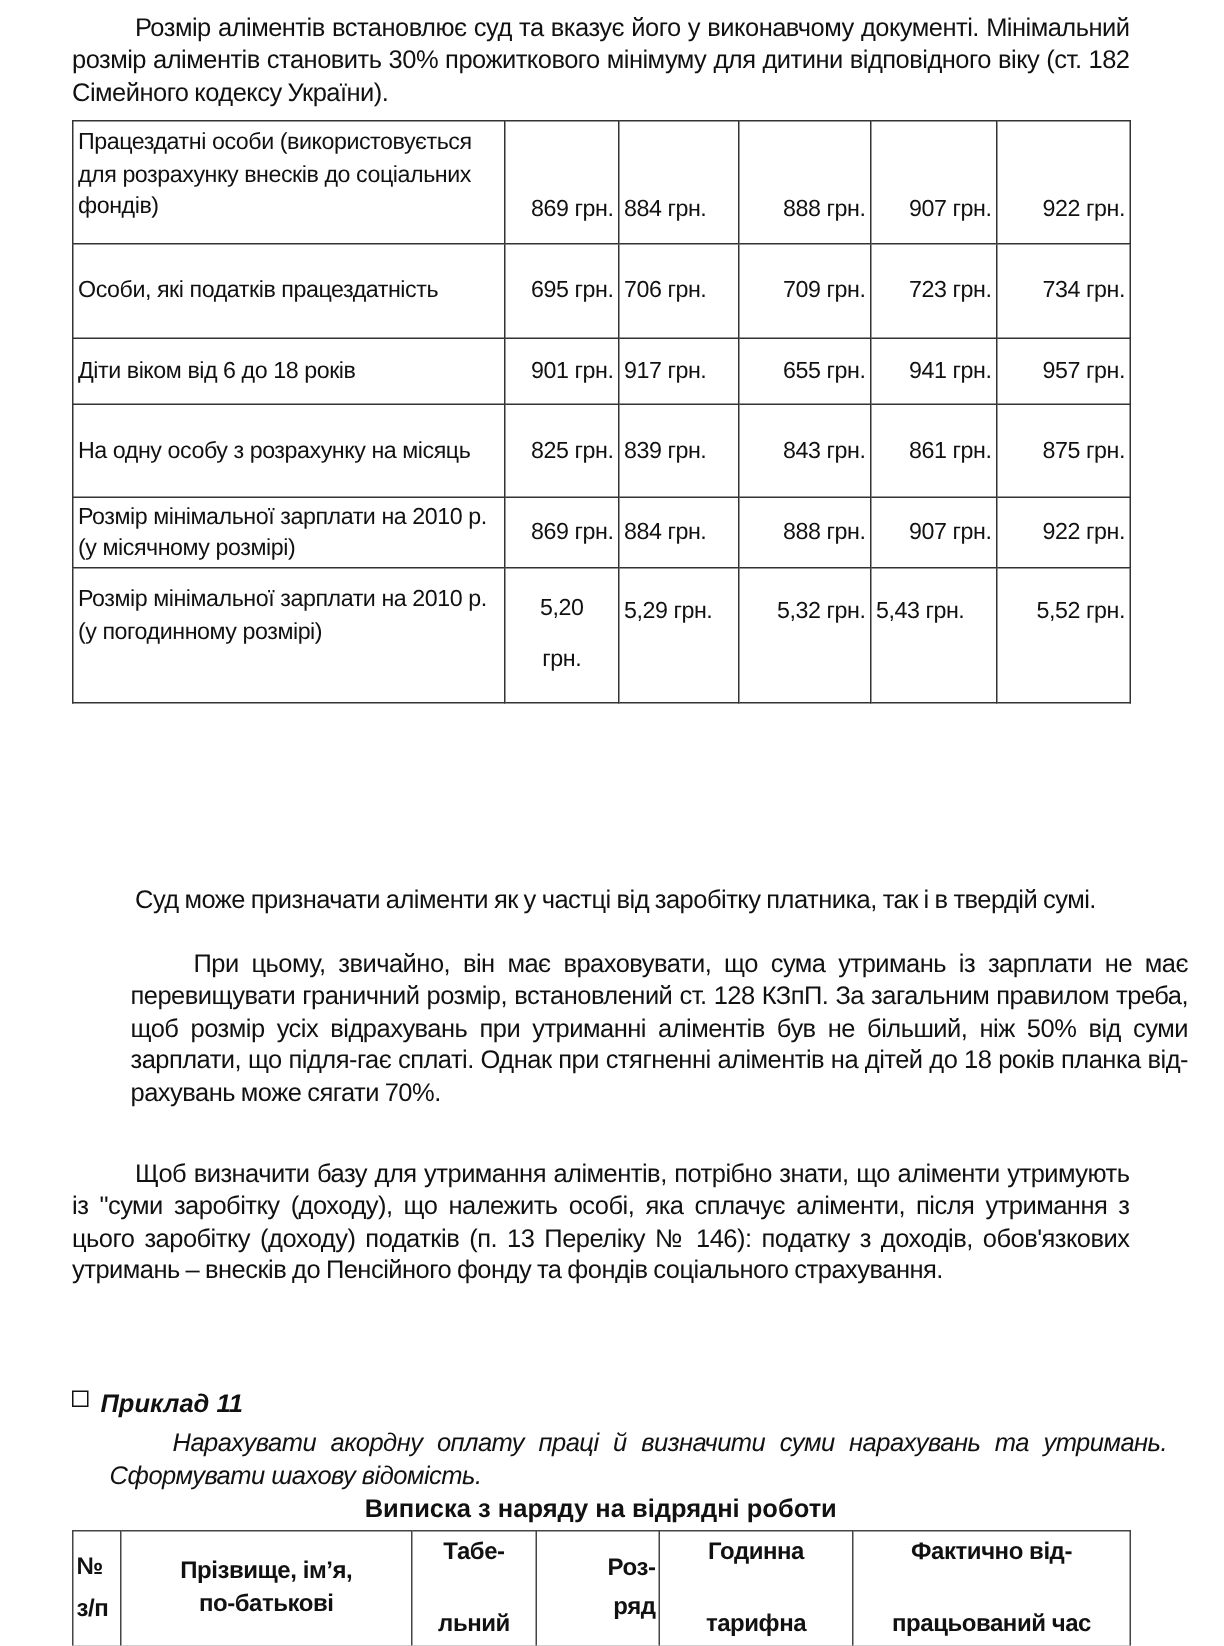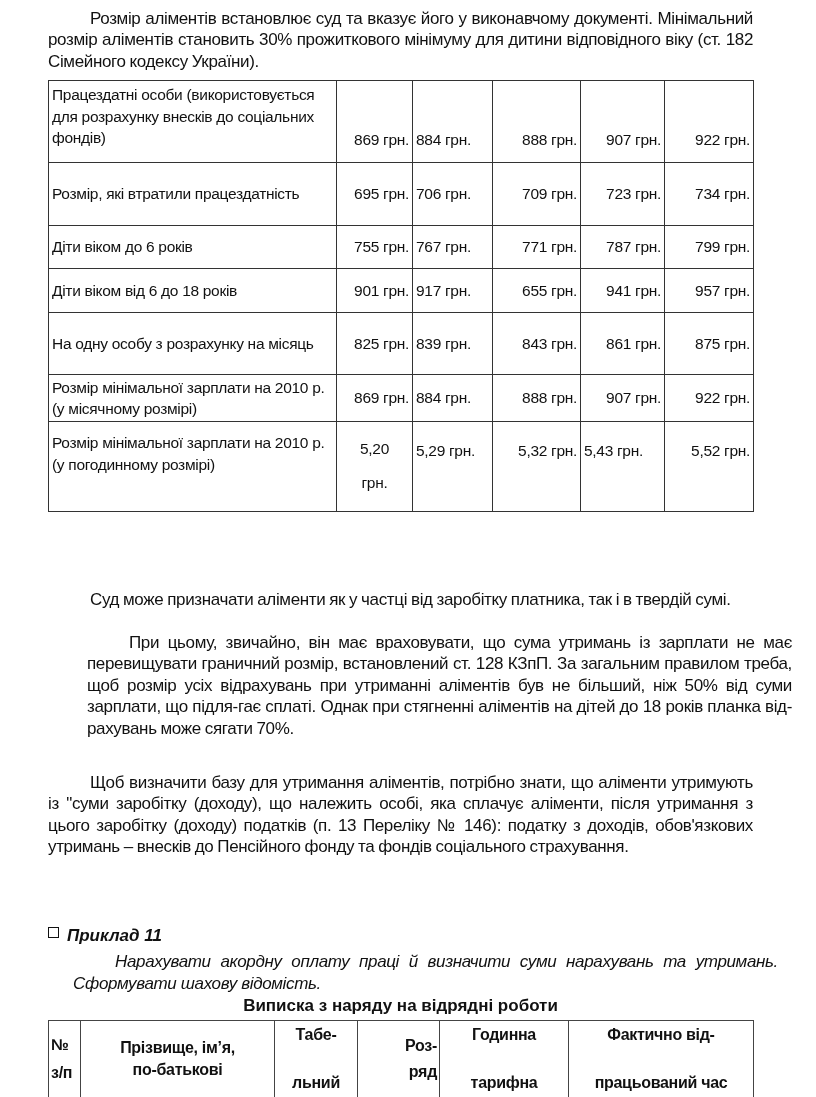--- a/index.html
+++ b/index.html
@@ -77,34 +77,26 @@
   <tbody>
   <tr style="height:82px">
     <td class="label" style="vertical-align:top;padding-top:3px">Працездатні особи (використовується для розрахунку внесків до соціальних фондів)</td>
     <td style="vertical-align:bottom;padding-bottom:12px">869 грн.</td>
     <td class="thin-l" style="vertical-align:bottom;padding-bottom:12px;text-align:left">884 грн.</td>
     <td class="thin-l" style="vertical-align:bottom;padding-bottom:12px">888 грн.</td>
     <td style="vertical-align:bottom;padding-bottom:12px">907 грн.</td>
     <td class="thin-l" style="vertical-align:bottom;padding-bottom:12px">922 грн.</td>
   </tr>
   <tr style="height:63px">
-    <td class="label">Розмір, які втратили працездатність</td>
+    <td class="label">Особи, які податків працездатність</td>
     <td>695 грн.</td>
     <td class="thin-l" style="text-align:left">706 грн.</td>
     <td class="thin-l">709 грн.</td>
     <td>723 грн.</td>
     <td class="thin-l">734 грн.</td>
-  </tr>
-  <tr style="height:43px">
-    <td class="label">Діти віком до 6 років</td>
-    <td>755 грн.</td>
-    <td class="thin-l" style="text-align:left">767 грн.</td>
-    <td class="thin-l">771 грн.</td>
-    <td>787 грн.</td>
-    <td class="thin-l">799 грн.</td>
   </tr>
   <tr style="height:44px">
     <td class="label">Діти віком від 6 до 18 років</td>
     <td>901 грн.</td>
     <td class="thin-l" style="text-align:left">917 грн.</td>
     <td class="thin-l">655 грн.</td>
     <td>941 грн.</td>
     <td class="thin-l">957 грн.</td>
   </tr>
   <tr style="height:62px">

